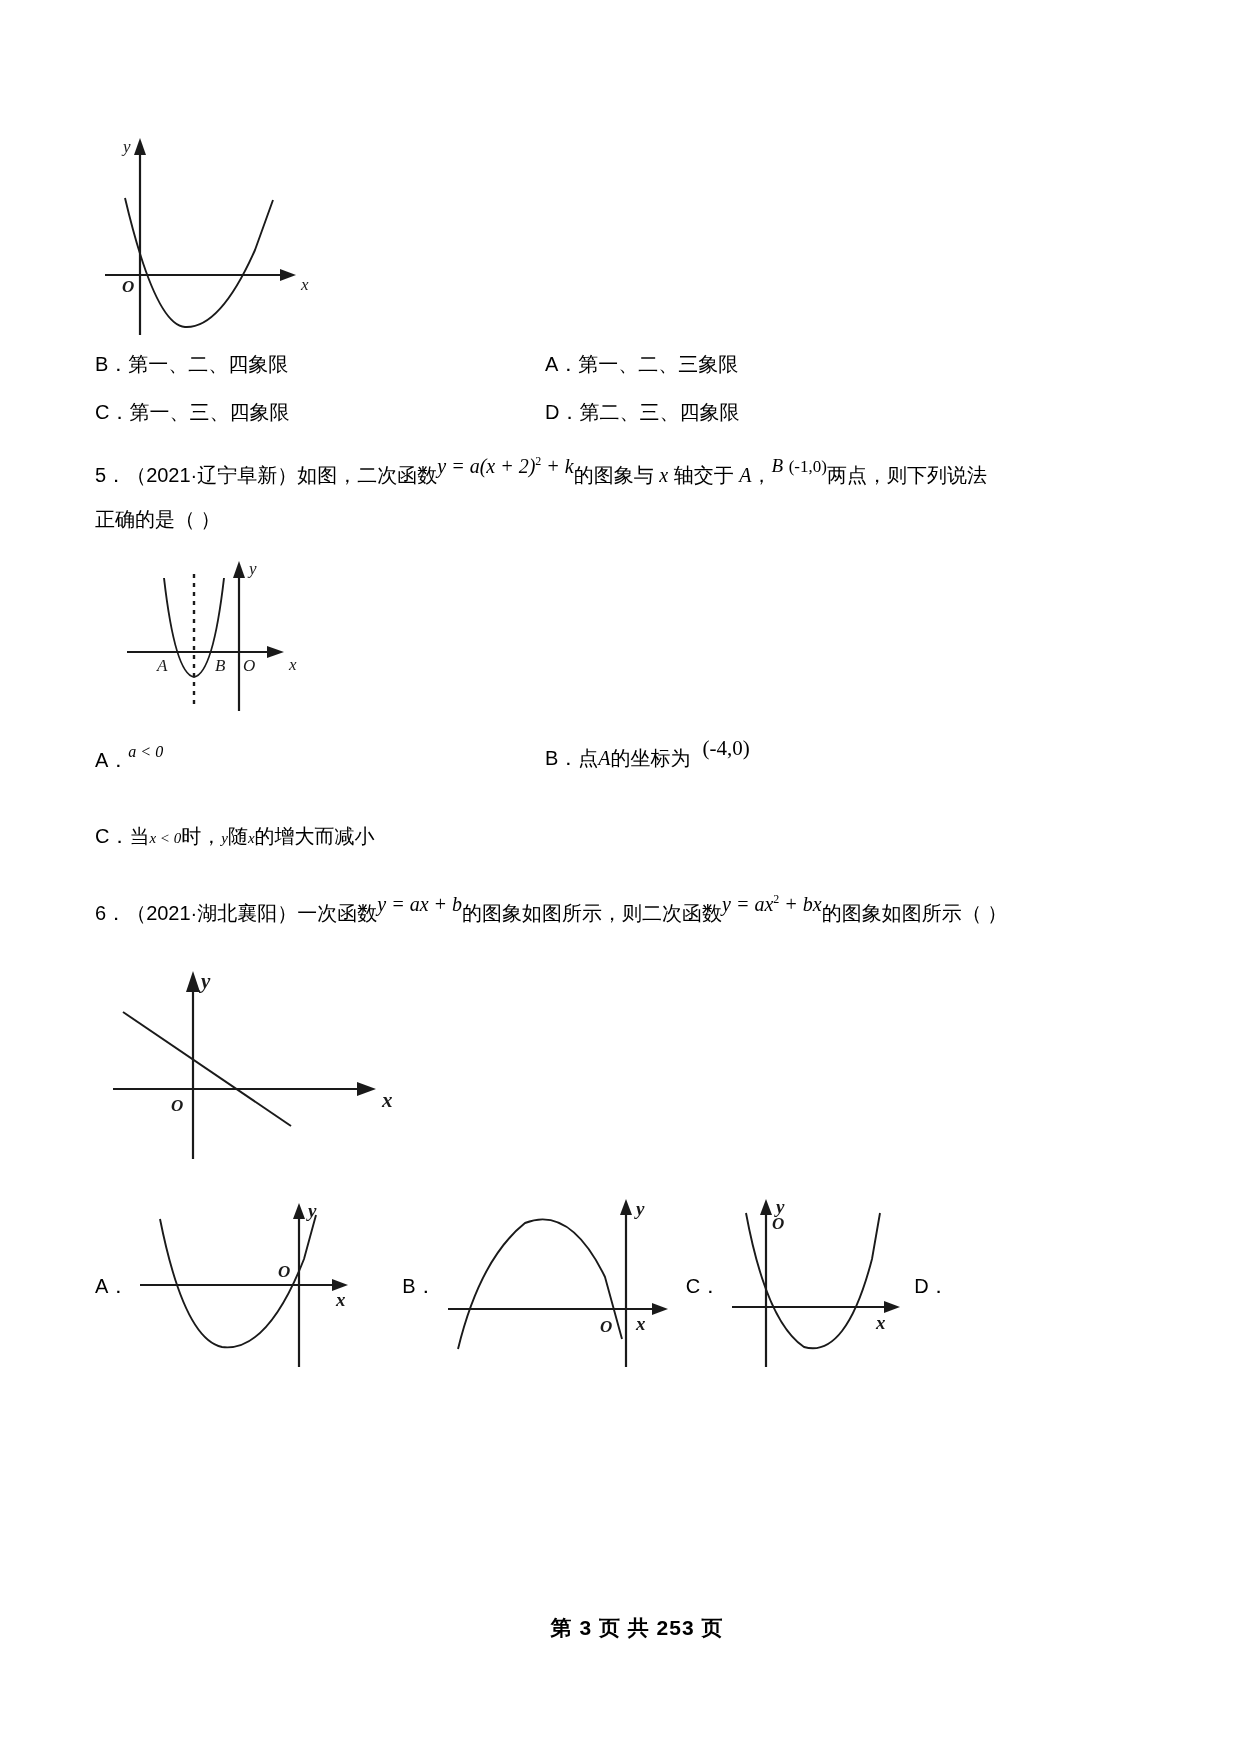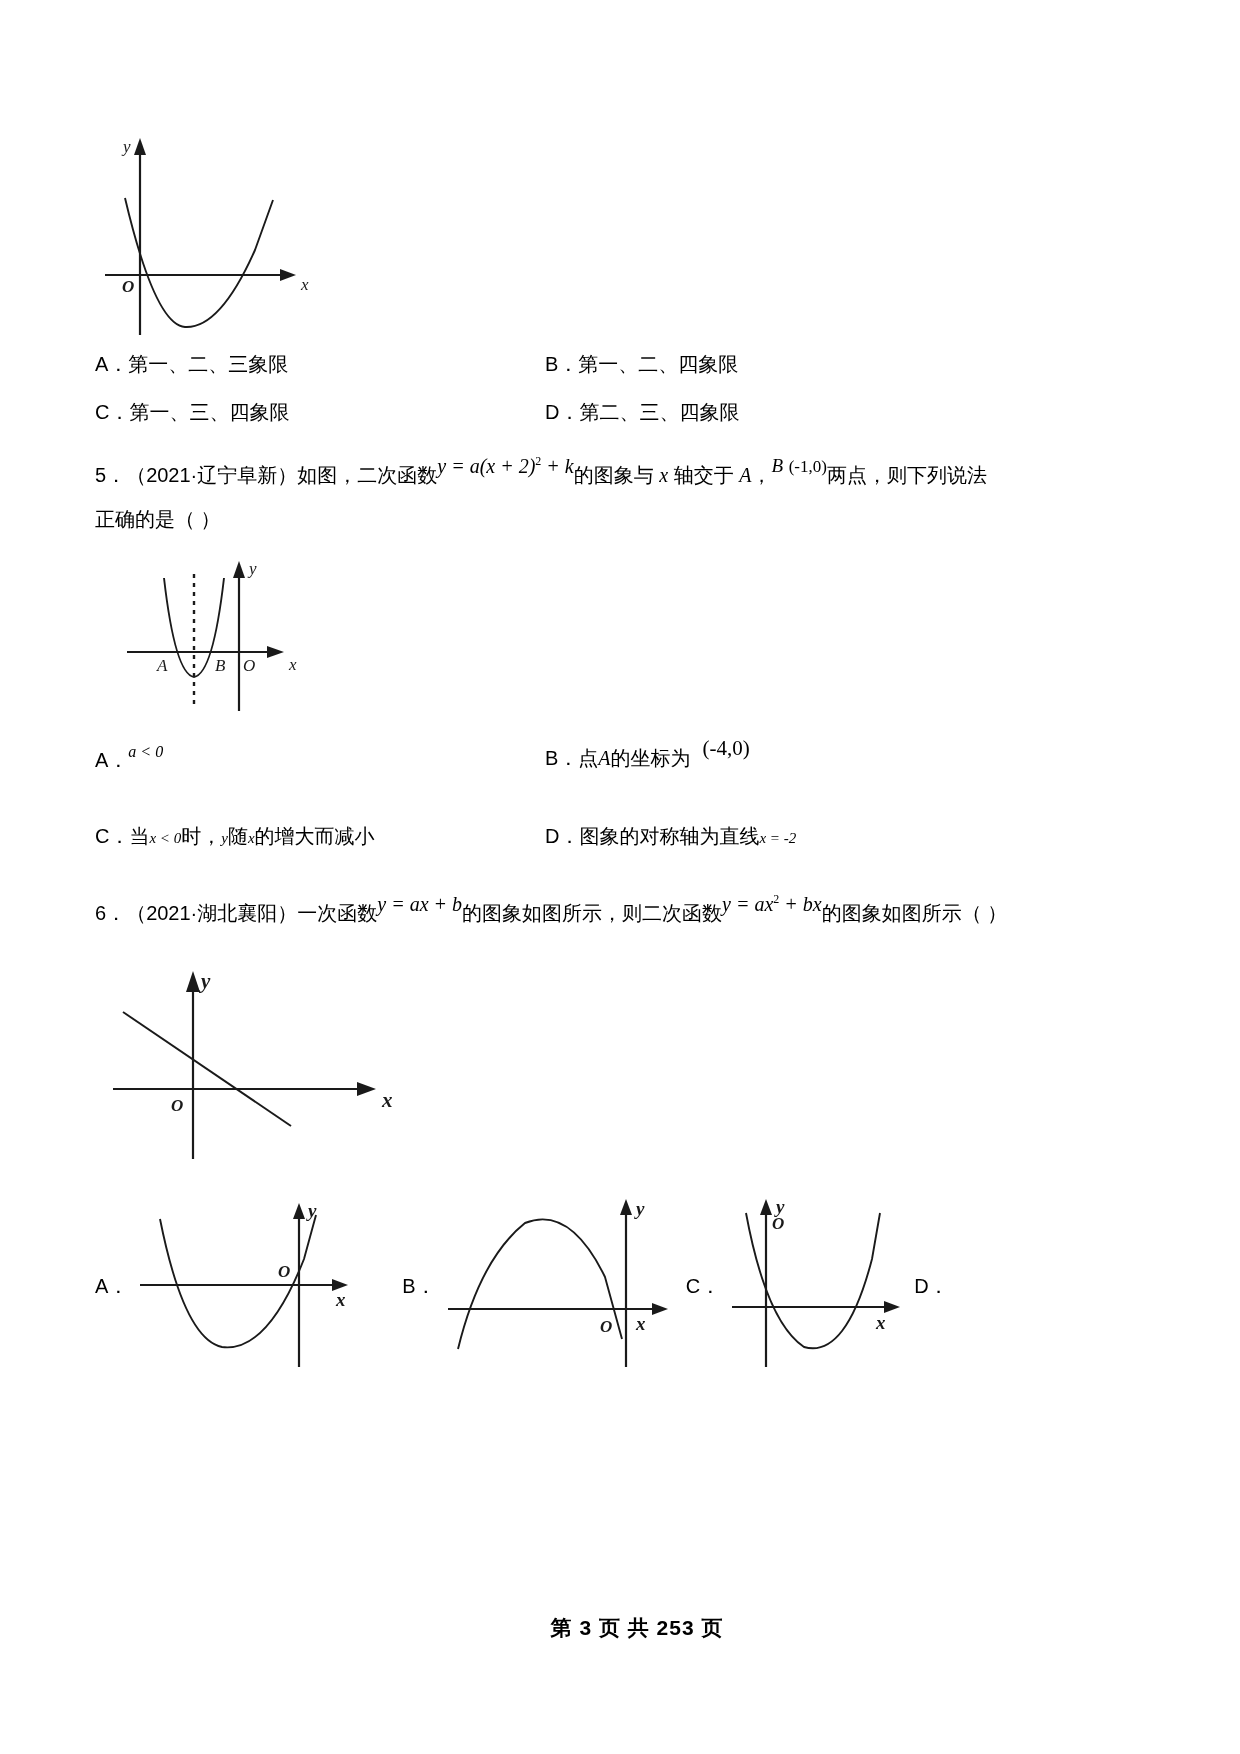--- a/index.html
+++ b/index.html
@@ -83,22 +83,22 @@
         <line class="axis" x1="45" y1="215" x2="45" y2="35"></line>
         <polygon points="39,35 45,18 51,35" fill="#1a1a1a"></polygon>
         <path class="curve" d="M 30 78 Q 60 205 90 207 Q 125 209 160 130 L 178 80"></path>
         <text class="lbl b" x="27" y="172">O</text>
         <text class="lbl" x="206" y="170">x</text>
         <text class="lbl" x="28" y="32">y</text>
       </svg>
     </div>
 
     <div class="opt-row" style="margin-top:8px;">
+      <div class="opt-col">B．第一、二、四象限</div>
       <div class="opt-col">A．第一、二、三象限</div>
-      <div class="opt-col">B．第一、二、四象限</div>
     </div>
     <div class="opt-row" style="margin-top:16px;">
       <div class="opt-col">C．第一、三、四象限</div>
       <div class="opt-col">D．第二、三、四象限</div>
     </div>
 
     <div class="q" style="margin-top:28px;">
       <span>5．</span><span>（2021·辽宁阜新）</span><span>如图，二次函数</span><span class="math"><span>y = a(x + 2)</span><sup>2</sup> <span>+ k</span></span><span>的图象与</span> <span class="mathi">x</span> <span>轴交于</span> <span class="mathi">A</span><span>，</span><span class="inline-sup">B</span>
       <span class="inline-sup" style="font-style:normal;font-size:17px;">(-1,0)</span><span>两点，则下列说法</span>
     </div>
@@ -126,23 +126,20 @@
       </div>
       <div class="opt-col wide">
         <span class="optlabel">B．点</span><span class="mathi">A</span><span class="optlabel">的坐标为</span><span class="inline-sup" style="font-style:normal;font-size:21px;margin-left:12px;">(-4,0)</span>
       </div>
     </div>
 
     <div class="opt-row" style="margin-top:44px;">
       <div class="opt-col">
         <span class="optlabel">C．当</span><span class="mathi sm">x &lt; 0</span><span class="optlabel">时，</span><span class="mathi sm">y</span><span class="optlabel">随</span><span class="mathi sm">x</span><span class="optlabel">的增大而减小</span>
       </div>
-      <div class="opt-col wide">
-        <span class="optlabel">D．图象的对称轴为直线</span><span class="mathi sm">x = -2</span>
-      </div>
     </div>
 
     <div class="q" style="margin-top:42px;">
       <span>6．</span><span>（2021·湖北襄阳）</span><span>一次函数</span><span class="math">y = ax + b</span><span>的图象如图所示，则二次函数</span><span class="math"><span>y = ax</span><sup>2</sup> <span>+ bx</span></span><span>的图象如图所示（ ）</span>
     </div>
 
     <div class="fig" style="margin-top:22px;margin-left:10px;">
       <svg width="320" height="215" viewBox="0 0 320 215">
         <line class="axis" x1="8" y1="135" x2="252" y2="135"></line>
         <polygon points="252,128 271,135 252,142" fill="#1a1a1a"></polygon>

